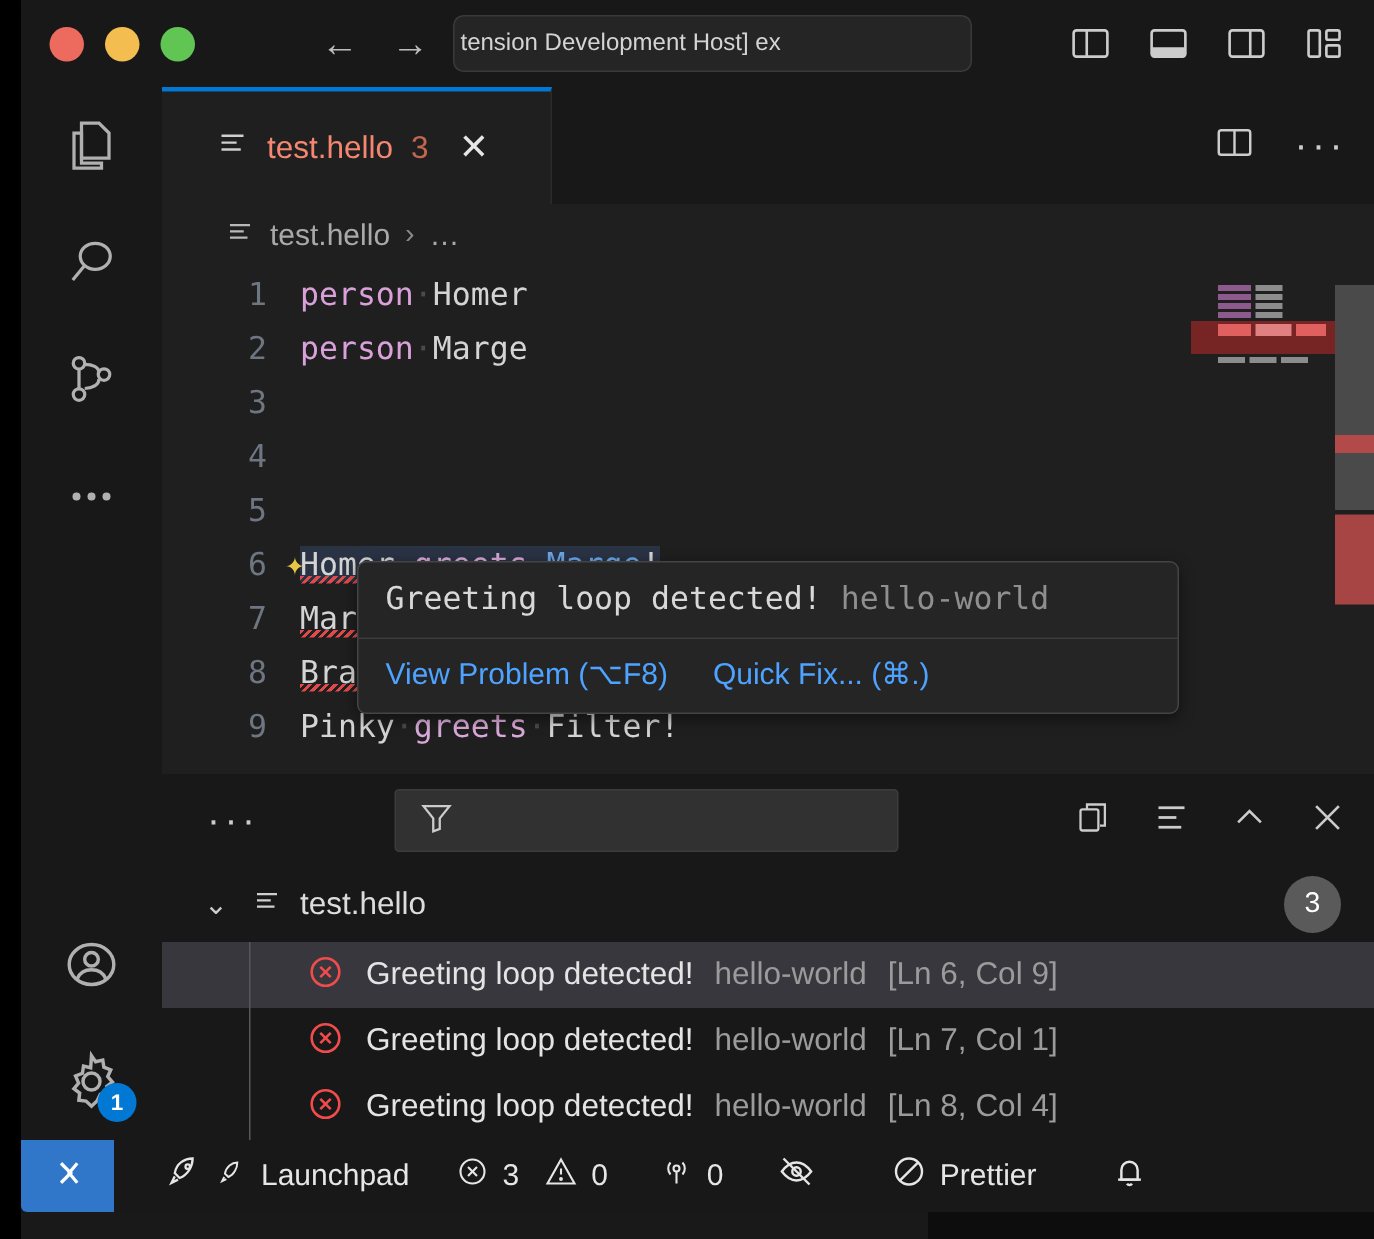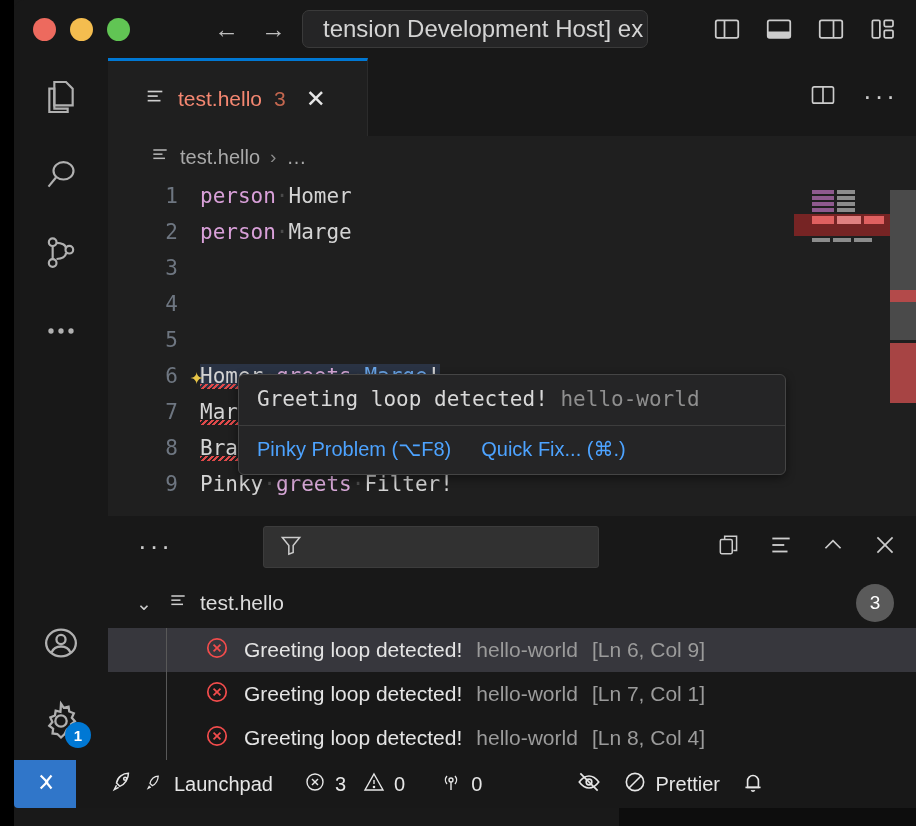--- a/index.html
+++ b/index.html
@@ -35,22 +35,22 @@
   .titlebox {
     margin-left: 16px;
     width: 346px; height: 38px;
     background: #252526;
     border: 1px solid #3a3a3a;
     border-radius: 7px;
     display: flex; align-items: center;
     overflow: hidden;
   }
   .titlebox-text {
-    color: #d4d4d4; font-size: 24px; white-space: nowrap;
-    padding-left: 20px;
+    color: #d4d4d4; font-size: 16px; white-space: nowrap;
+    padding-left: 4px;
   }
 
   .layout-icons {
     position: absolute; right: 18px; top: 14px;
     display: flex; gap: 22px; align-items: center;
   }
   .licon { width: 30px; height: 30px; }
 
   
   .activitybar {
@@ -258,21 +258,21 @@
   .remote {
     width: 62px; height: 48px; background: #3076c9;
     display: flex; align-items: center; justify-content: center;
     border-bottom-left-radius: 4px;
   }
   .sb-item {
     display: flex; align-items: center; gap: 8px;
     padding: 0 10px; height: 48px;
     color: #e6e6e6; font-size: 20px;
   }
-  .sb-right { margin-left: auto; display: flex; align-items: center; }
+  .sb-right { margin-left: auto; display: flex; align-items: center; gap: 29px; }
 
   .outer-left { position: absolute; left: 0; top: 0; width: 14px; height: 826px; background: #000; }
   .outer-bottom { position: absolute; left: 0; top: 808px; width: 916px; height: 18px; background: #000; }
   .bottom-strip { position: absolute; left: 14px; top: 808px; width: 605px; height: 18px; background: #191919; }
   .bottom-strip2 { position: absolute; left: 619px; top: 808px; width: 297px; height: 18px; background: #0d0d0d; }
 </style>
 </head>
 <body>
 
 <div class="app">
@@ -503,21 +503,21 @@
         <div class="ov-err" style="top:112px"></div>
         <div class="ov-err" style="top:165px;height:60px;background:#a74444"></div>
       </div>
 
       <div class="hover">
         <div class="hover-body">
           <span>Greeting loop detected!</span>
           <span class="hover-src">hello-world</span>
         </div>
         <div class="hover-actions">
-          <span class="hover-link">Pinky Problem (⌥F8)</span>
+          <span class="hover-link">View Problem (⌥F8)</span>
           <span class="hover-link">Quick Fix... (⌘.)</span>
         </div>
       </div>
     </div>
   </div>
 
   <div class="panel">
     <div class="panel-toolbar">
       <span class="panel-more">···</span>
       <div class="filterbox">

